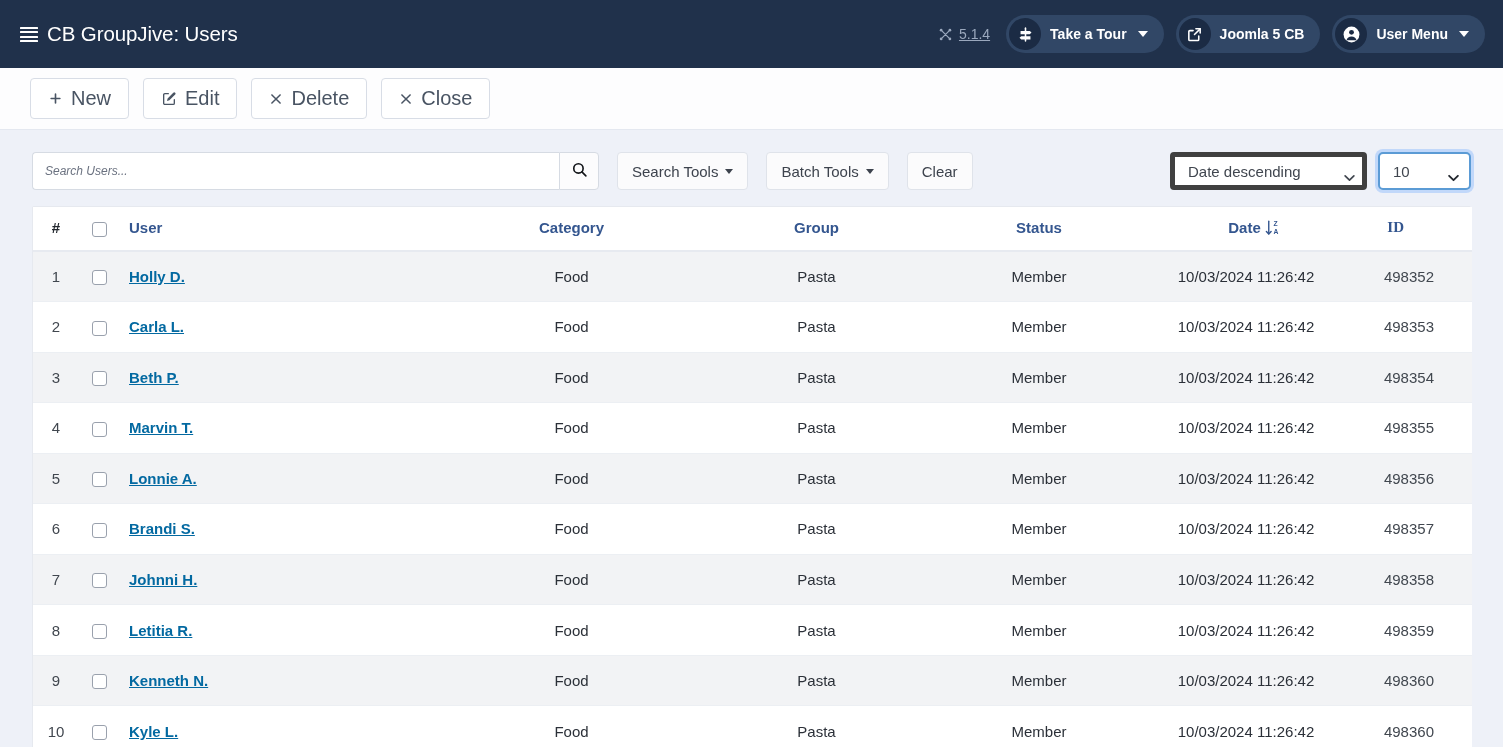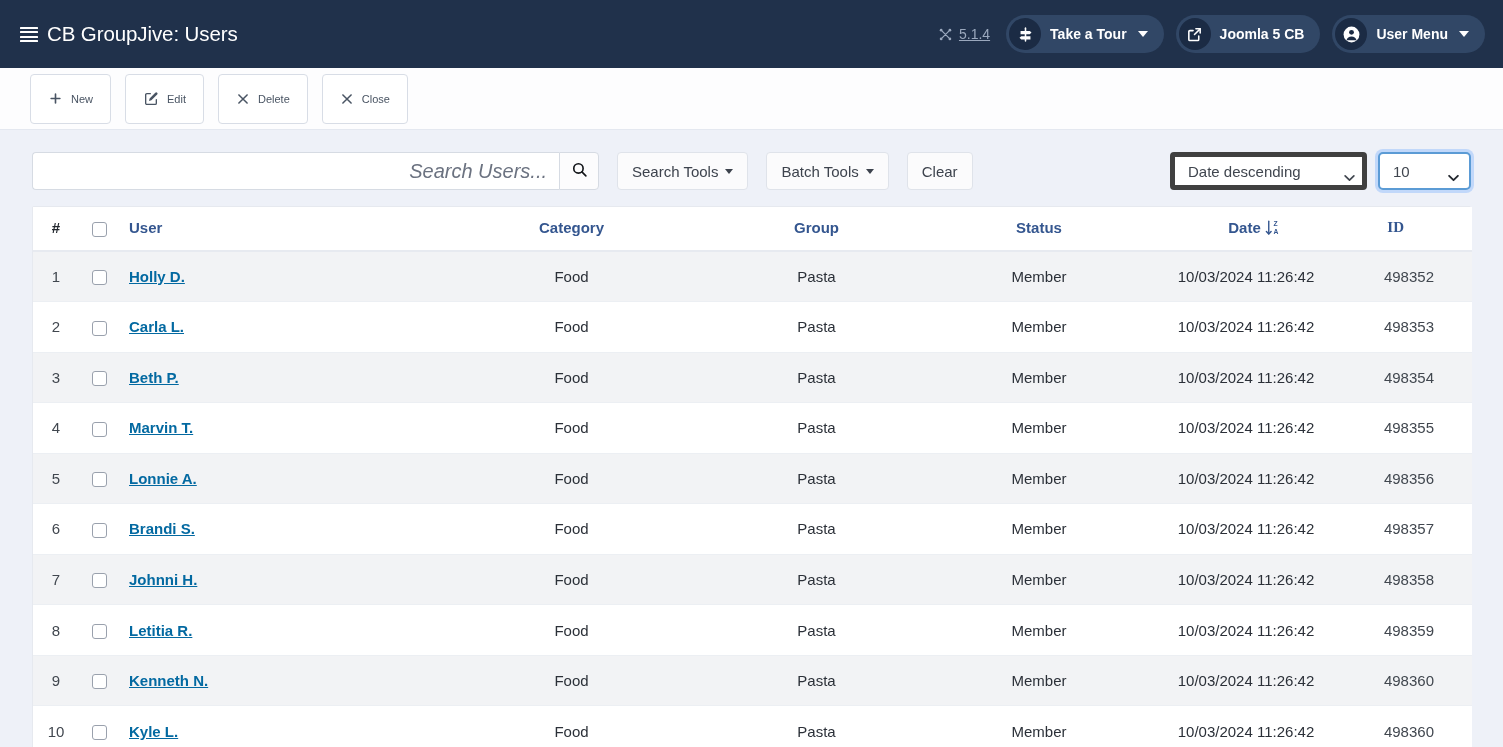--- a/index.html
+++ b/index.html
@@ -101,27 +101,27 @@
   .toolbar {
     background: #fdfdfe;
     height: 62px;
     display: flex;
     align-items: center;
     padding: 0 30px;
     gap: 14px;
     border-bottom: 1px solid #e4e8f0;
   }
   .tbtn {
-    height: 50px;
+    height: 41px;
     min-width: 0;
     border: 1px solid #d8dde6;
     background: #ffffff;
     border-radius: 4px;
     color: #495463;
-    font-size: 11px;
+    font-size: 20px;
     display: inline-flex;
     align-items: center;
     justify-content: center;
     gap: 8px;
     padding: 0 17px;
     cursor: pointer;
     font-family: "Liberation Sans", sans-serif;
   }
   .tbtn svg { display:block; }
 
@@ -140,27 +140,26 @@
     display: flex;
     height: 38px;
     width: 567px;
   }
   .searchgroup input {
     flex: 1;
     border: 1px solid #d6dbe3;
     border-right: none;
     border-radius: 4px 0 0 4px;
     padding: 0 12px;
-    font-size: 20px;
+    font-size: 12px;
     font-style: italic;
     color: #4a5260;
     background: #fff;
     outline: none;
     font-family: "Liberation Sans", sans-serif;
-    text-align: right;
   }
   .searchgroup input::placeholder { color: #6b7280; font-style: italic; opacity: 1; }
   .search-btn {
     width: 40px;
     border: 1px solid #d6dbe3;
     border-radius: 0 4px 4px 0;
     background: #fcfcfd;
     display: flex; align-items: center; justify-content: center;
     cursor: pointer;
   }

